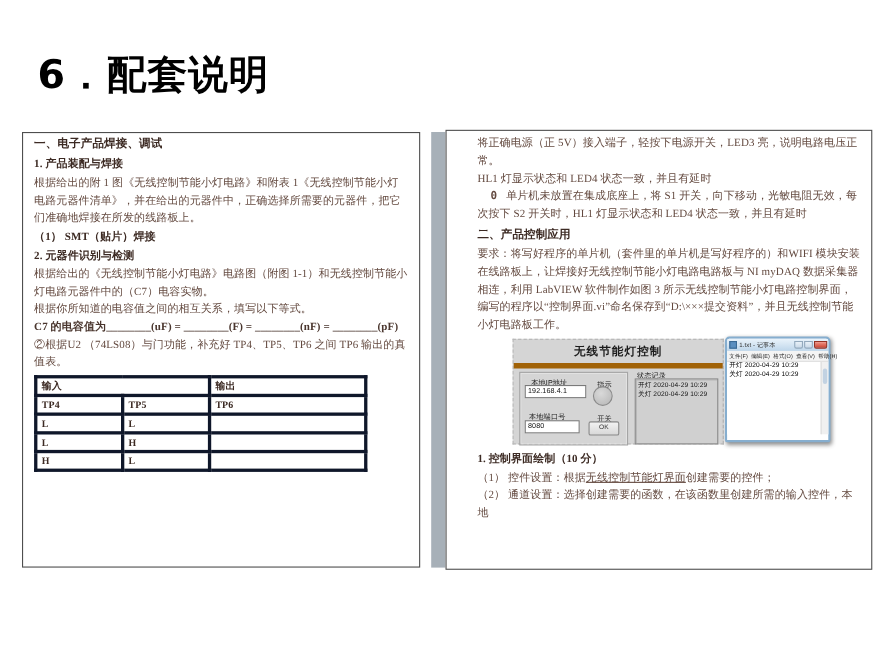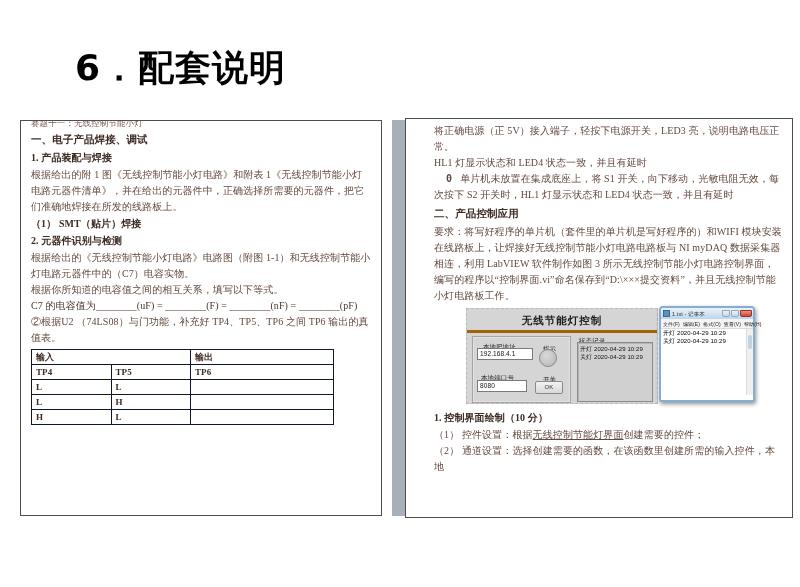--- a/index.html
+++ b/index.html
@@ -2,21 +2,21 @@
 <html><head>
 <meta charset="utf-8">
 <style>
   html,body{margin:0;padding:0;}
   body{
     width:800px;height:587px;position:relative;overflow:hidden;
     background:#ffffff;font-family:"Liberation Serif","DejaVu Serif",serif;
   }
   .main-title{
     position:absolute;left:34px;top:44px;font-size:36px;font-weight:700;
-    color:#000;font-family:"DejaVu Sans","Liberation Sans",sans-serif;letter-spacing:1px;margin-left:41px;
+    color:#000;font-family:"DejaVu Sans","Liberation Sans",sans-serif;letter-spacing:1px;
   }
   .doc-area{position:absolute;left:20px;top:118px;width:773px;height:400px;}
   .page{
     position:absolute;background:#fff;border:1px solid #4e4e4e;overflow:hidden;
     color:#63493f;box-sizing:border-box;
   }
   .page p{margin:0;}
   .page-left{
     left:0;top:2px;width:362px;height:396px;padding:0 10px 0 10px;
     font-size:10px;line-height:16px;letter-spacing:0.1px;
@@ -33,43 +33,43 @@
   .cutline{
     font-size:8.5px;color:#7a5a4d;margin-top:-4px !important;line-height:12px;
     white-space:nowrap;overflow:hidden;
   }
   .h-main{
     font-size:14.5px;font-weight:700;color:#181412;margin:6px 0 4px 0;
     font-family:"DejaVu Sans","Liberation Sans",sans-serif;
   }
   .h-sec{font-size:10.5px;font-weight:700;color:#3c2a23;margin:3px 0 2px 0;}
   .h-sub{font-size:10px;font-weight:700;color:#3c2a23;margin:1px 0 1px 0;}
-  .equation{font-weight:400;color:#4a362e;}
+  .equation{font-weight:700;color:#4a362e;}
   .truth-table{
     border-collapse:collapse;margin-top:3px;table-layout:fixed;width:303px;
   }
   .truth-table td{
-    border:1px solid #0f172a;height:14px;font-size:9px;font-weight:700;
+    border:3px solid #0f172a;height:14px;font-size:9px;font-weight:700;
     color:#3c2a23;padding:0 4px;vertical-align:middle;line-height:11px;
   }
   .col-a{width:110px;} .col-b{width:95px;} .col-c{width:98px;}
   .bullet{text-indent:12px;}
   .bmark{font-weight:700;font-family:"DejaVu Sans Mono",monospace;padding-right:8px;}
   .ul{text-decoration:underline;}
 
   
   .figure{position:relative;height:100px;margin:2px 0 4px 0;}
   .lv-panel{
     position:absolute;left:32px;top:2px;width:192px;height:96px;
     background:#d5d5d5;border:1px dashed #b9b9b9;box-sizing:border-box;
     font-family:"Liberation Sans","DejaVu Sans",sans-serif;
   }
   .lv-title{
     text-align:center;font-size:10.5px;font-weight:700;color:#1c1c1c;
-    padding:3px 0 2px 0;border-bottom:3px solid #a16207;letter-spacing:1px;
+    padding:3px 0 2px 0;border-bottom:5px solid #a16207;letter-spacing:1px;
   }
   .lv-body{position:relative;height:72px;}
   .lv-group{
     position:absolute;left:5px;top:3px;width:97px;height:65px;
     border:1px solid #a5a5a5;box-shadow:inset 0 0 0 1px #e2e2e2;
   }
   .lv-label{position:absolute;font-size:6.5px;color:#222;white-space:nowrap;}
   .ip-label{left:10px;top:2px;}
   .ind-label{left:70px;top:4px;}
   .port-label{left:8px;top:33px;}
@@ -129,21 +129,20 @@
   .np-vthumb{position:absolute;right:1px;top:6px;width:4px;height:14px;background:#c2d2e2;border-radius:2px;}
 </style>
 </head>
 <body>
 
 <div class="main-title">6．配套说明</div>
 
 <div class="doc-area">
 
   <div class="page page-left">
-    <p class="cutline">赛题十一：无线控制节能小灯</p>
     <div class="h-sec">一、电子产品焊接、调试</div>
     <div class="h-sub">1. 产品装配与焊接</div>
     <p>根据给出的附 1 图《无线控制节能小灯电路》和附表 1《无线控制节能小灯电路元器件清单》，并在给出的元器件中，正确选择所需要的元器件，把它们准确地焊接在所发的线路板上。</p>
     <div class="h-sub">（1） SMT（贴片）焊接</div>
     <div class="h-sub">2. 元器件识别与检测</div>
     <p>根据给出的《无线控制节能小灯电路》电路图（附图 1-1）和无线控制节能小灯电路元器件中的（C7）电容实物。</p>
     <p>根据你所知道的电容值之间的相互关系，填写以下等式。</p>
     <p class="equation">C7 的电容值为________(uF) = ________(F) = ________(nF) = ________(pF)</p>
     <p>②根据U2 （74LS08）与门功能，补充好 TP4、TP5、TP6 之间 TP6 输出的真值表。</p>
     <table class="truth-table">

